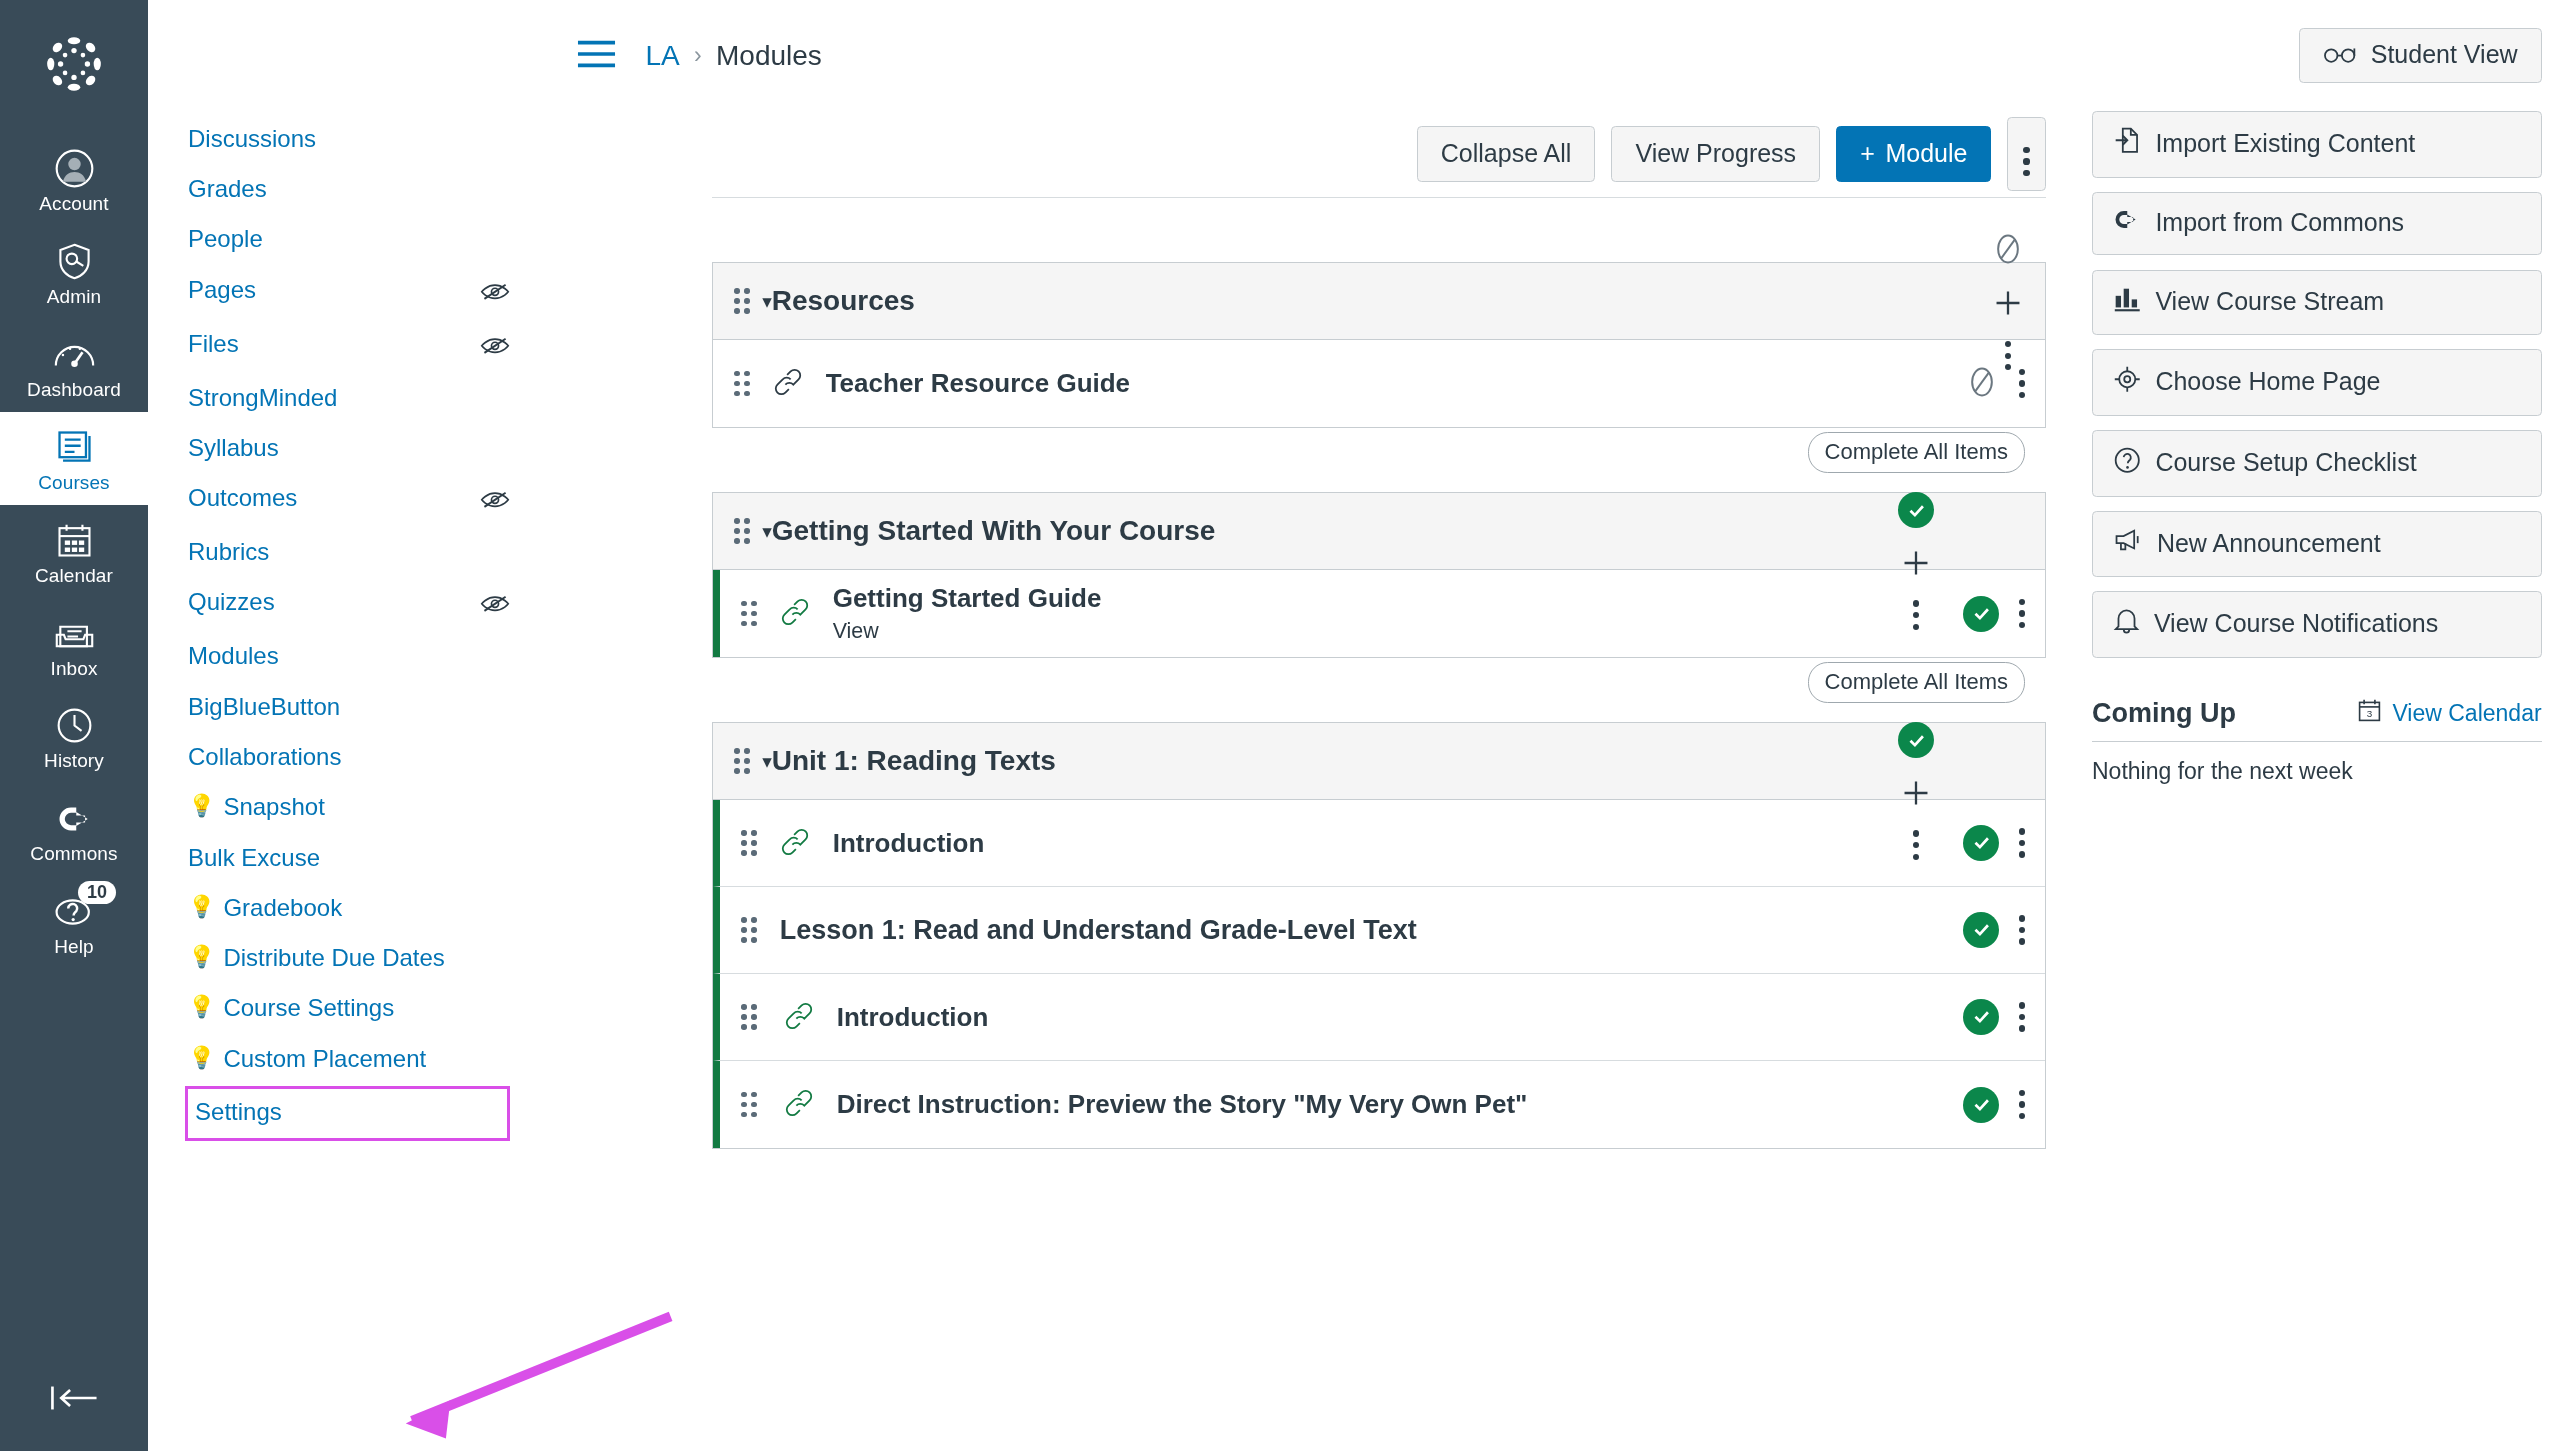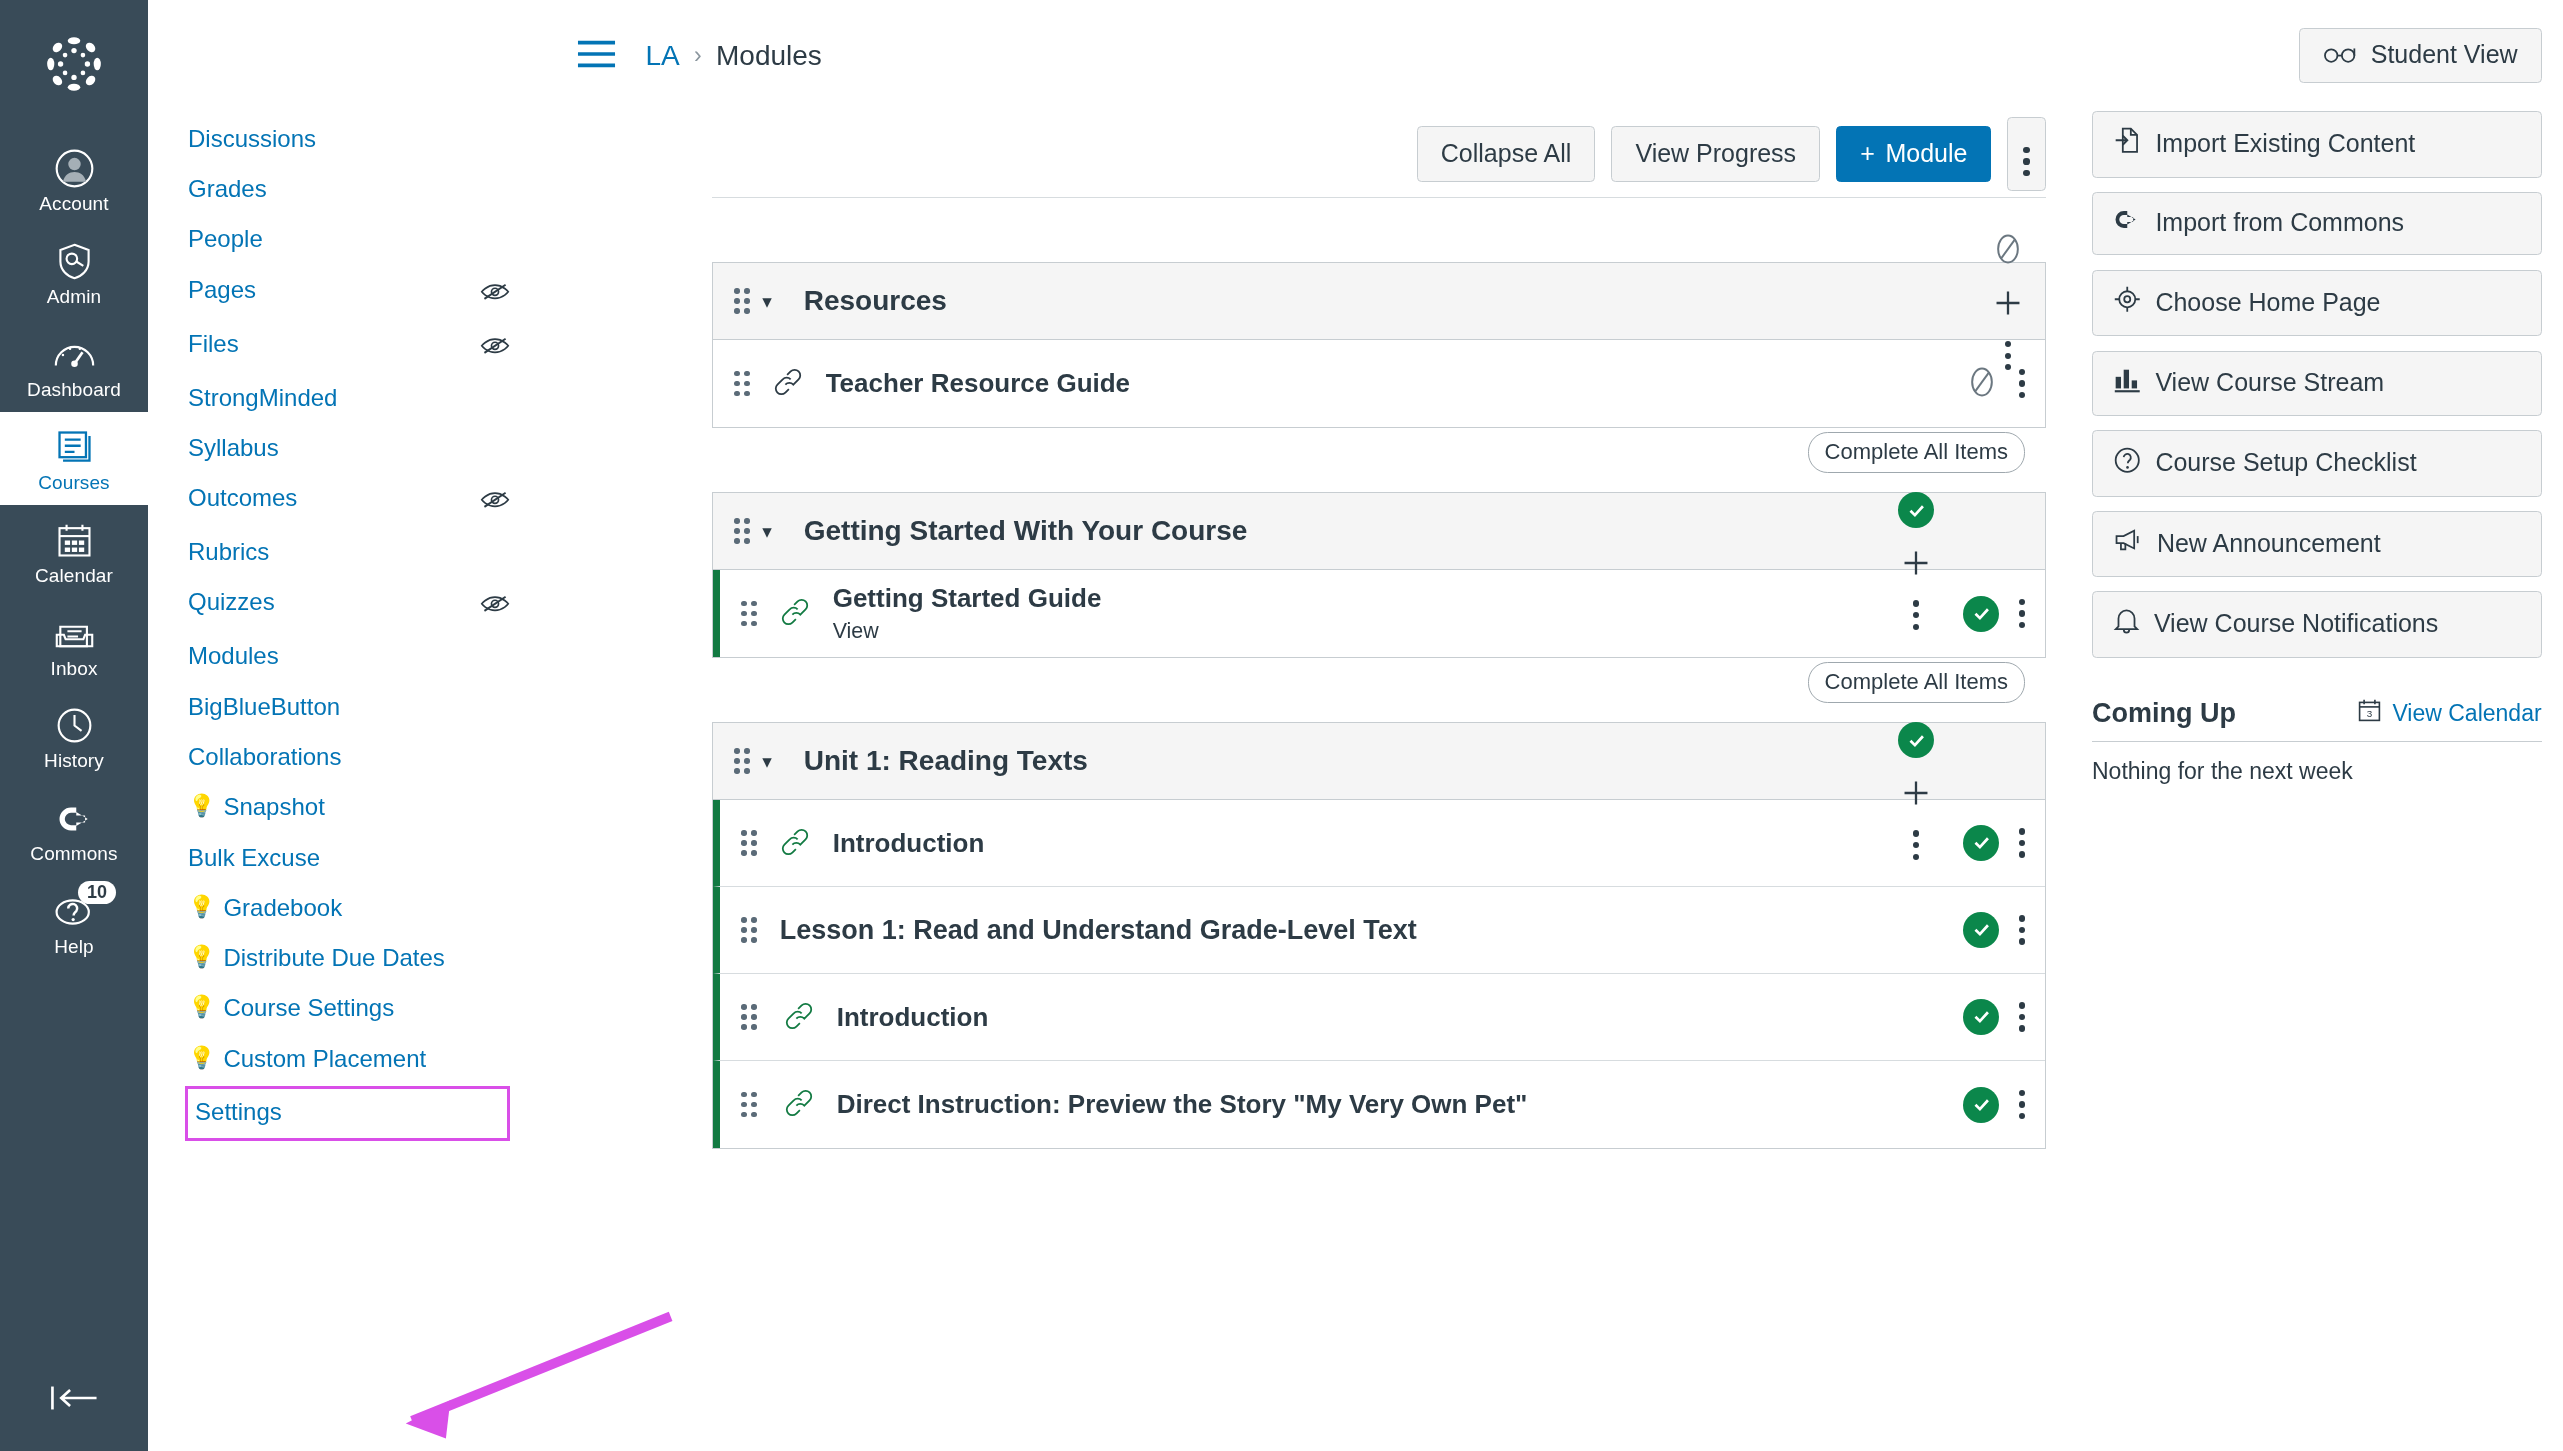--- a/index.html
+++ b/index.html
@@ -101,21 +101,21 @@
   .btn.kebab { padding: 11.6px 15px 13.4px; }
   .toolbar-rule { border-top: 1.8px solid #D7DCDF; margin: 0 21.4px 0 23px; }
 
   .module { margin: 0 21.4px 0 23px; }
   .module-gap { height: 64px; }
   .mod-head {
     background: #F5F5F5; border: 1.8px solid #C7CDD1;
     display: flex; align-items: center;
     padding: 0 19.6px 0 21.4px; height: 78px;
   }
-  .mod-title { font-size: 28px; font-weight: bold; margin-left: 32px; }
+  .mod-title { font-size: 28px; font-weight: bold; margin-left: 0; }
   .mod-tri { font-size: 19px; margin-left: 12.5px; color: #2D3B45; }
   .drag {
     display: inline-grid; grid-template-columns: 5.4px 5.4px; gap: 4.5px;
     flex: 0 0 auto;
   }
   .drag i { width: 5.4px; height: 5.4px; background: #5B6B78; border-radius: 50%; display: block; }
   .pill {
     border: 1.8px solid #9FA8AE; border-radius: 19.6px;
     font-size: 22px; padding: 5.4px 16px 7.1px; white-space: nowrap;
   }
@@ -776,39 +776,39 @@
             <svg width="28.5" height="25" viewBox="0 0 34 26" fill="#2D3B45">
               <path d="M13 3a10 10 0 100 20h4v-4.5h-4a5.5 5.5 0 110-11h4V3z"></path>
               <path d="M17 7v3h7v6h-7v3l10-6z"></path>
             </svg>
           </span>
           <span>Import from Commons</span>
         </div>
 
         <div class="side-btn">
           <span>
-            <svg width="28.5" height="28.5" viewBox="0 0 32 32" fill="none" stroke="#2D3B45" stroke-width="2">
-              <circle cx="16" cy="16" r="9"></circle>
-                <circle cx="16" cy="16" r="3.4"></circle>
-              <path d="M16 2v5M16 25v5M2 16h5M25 16h5"></path>
-            </svg>
-          </span>
-          <span>Choose Home Page</span>
-        </div>
-
-        <div class="side-btn">
-          <span>
             <svg width="28.5" height="27" viewBox="0 0 32 30" fill="#2D3B45">
               <rect x="3" y="12" width="6" height="13"></rect>
               <rect x="12" y="4" width="6" height="21"></rect>
               <rect x="21" y="16" width="6" height="9"></rect>
               <rect x="2" y="27" width="28" height="2.4"></rect>
             </svg>
           </span>
           <span>View Course Stream</span>
+        </div>
+
+        <div class="side-btn">
+          <span>
+            <svg width="28.5" height="28.5" viewBox="0 0 32 32" fill="none" stroke="#2D3B45" stroke-width="2">
+              <circle cx="16" cy="16" r="9"></circle>
+                <circle cx="16" cy="16" r="3.4"></circle>
+              <path d="M16 2v5M16 25v5M2 16h5M25 16h5"></path>
+            </svg>
+          </span>
+          <span>Choose Home Page</span>
         </div>
 
         <div class="side-btn">
           <span>
             <svg width="28.5" height="28.5" viewBox="0 0 32 32" fill="none" stroke="#2D3B45" stroke-width="2">
               <circle cx="16" cy="16" r="13"></circle>
               <path d="M12 12.5a4 4 0 117 3c-1.6 1.4-2.4 1.8-2.4 4"></path>
               <circle cx="16.3" cy="24" r="1.5" fill="#2D3B45" stroke="none"></circle>
             </svg>
           </span>

